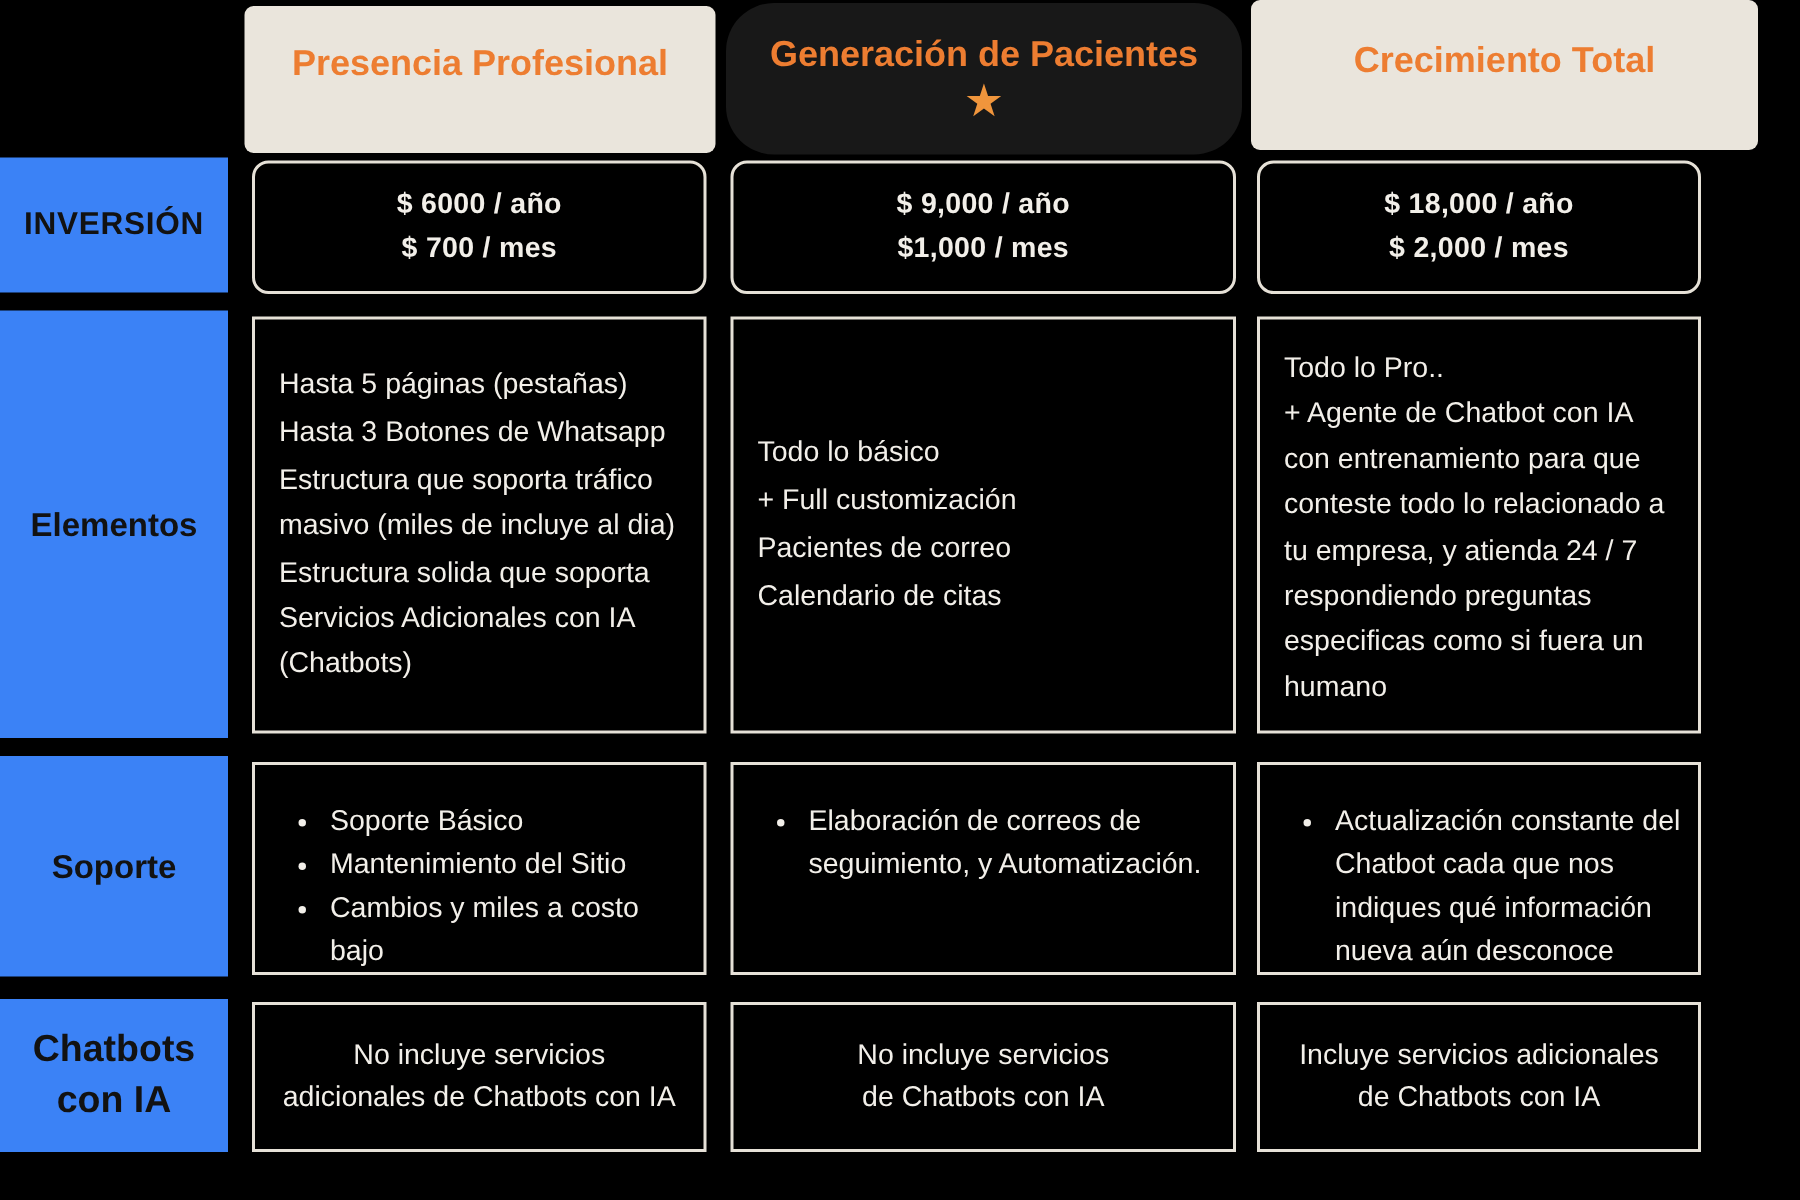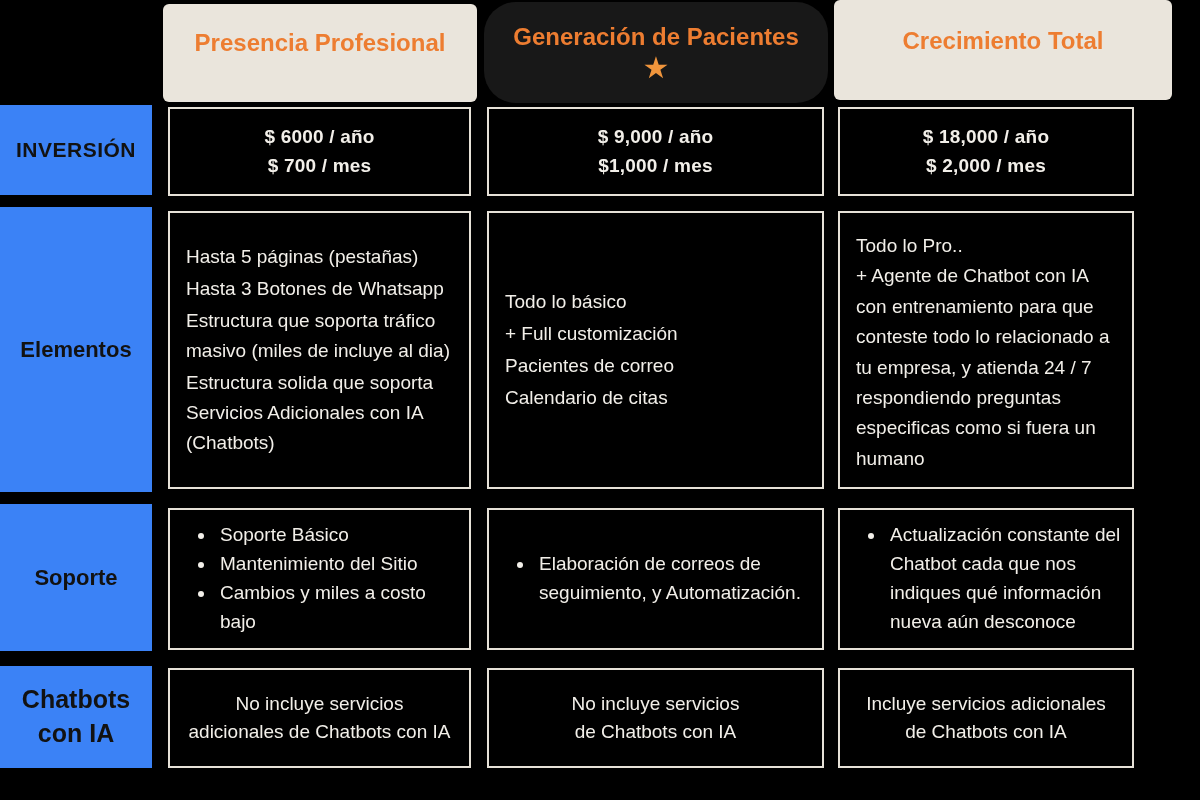--- a/index.html
+++ b/index.html
@@ -30,26 +30,26 @@
         color:#F2EFE9;font-size:19px;display:flex;flex-direction:column;}
   .c1{left:168px;width:303px;}
   .c2{left:487px;width:337px;}
   .c3{left:838px;width:296px;}
   .r1{top:107px;height:89px;}
   .r2{top:211px;height:278px;}
   .r3{top:508px;height:142px;}
   .r4{top:668px;height:100px;}
   
   .price-cell{align-items:center;justify-content:center;font-weight:600;
-              line-height:1.5;letter-spacing:0.2px;text-align:center;}
+              line-height:1.5;letter-spacing:0.2px;text-align:center;border-radius:11px;}
   .list-cell{justify-content:center;padding:10px 14px 10px 16px;line-height:1.58;}
   .list-cell p{margin:1px 0;}
   .top-cell{justify-content:flex-start;padding-top:18px;line-height:1.6;}
   .top-cell p{margin:0;}
-  .bullet-cell{justify-content:center;padding:2px 10px;}
+  .bullet-cell{justify-content:flex-start;padding:24px 10px;}
   .bullet-cell ul{margin:0;padding-left:36px;}
   .bullet-cell li{line-height:1.52;padding-left:4px;}
   .bullet-cell li::marker{color:#F2EFE9;}
   .center-cell{align-items:center;justify-content:center;text-align:center;line-height:1.5;}
 </style>
 </head>
 <body>
 
 <div class="page">
 

